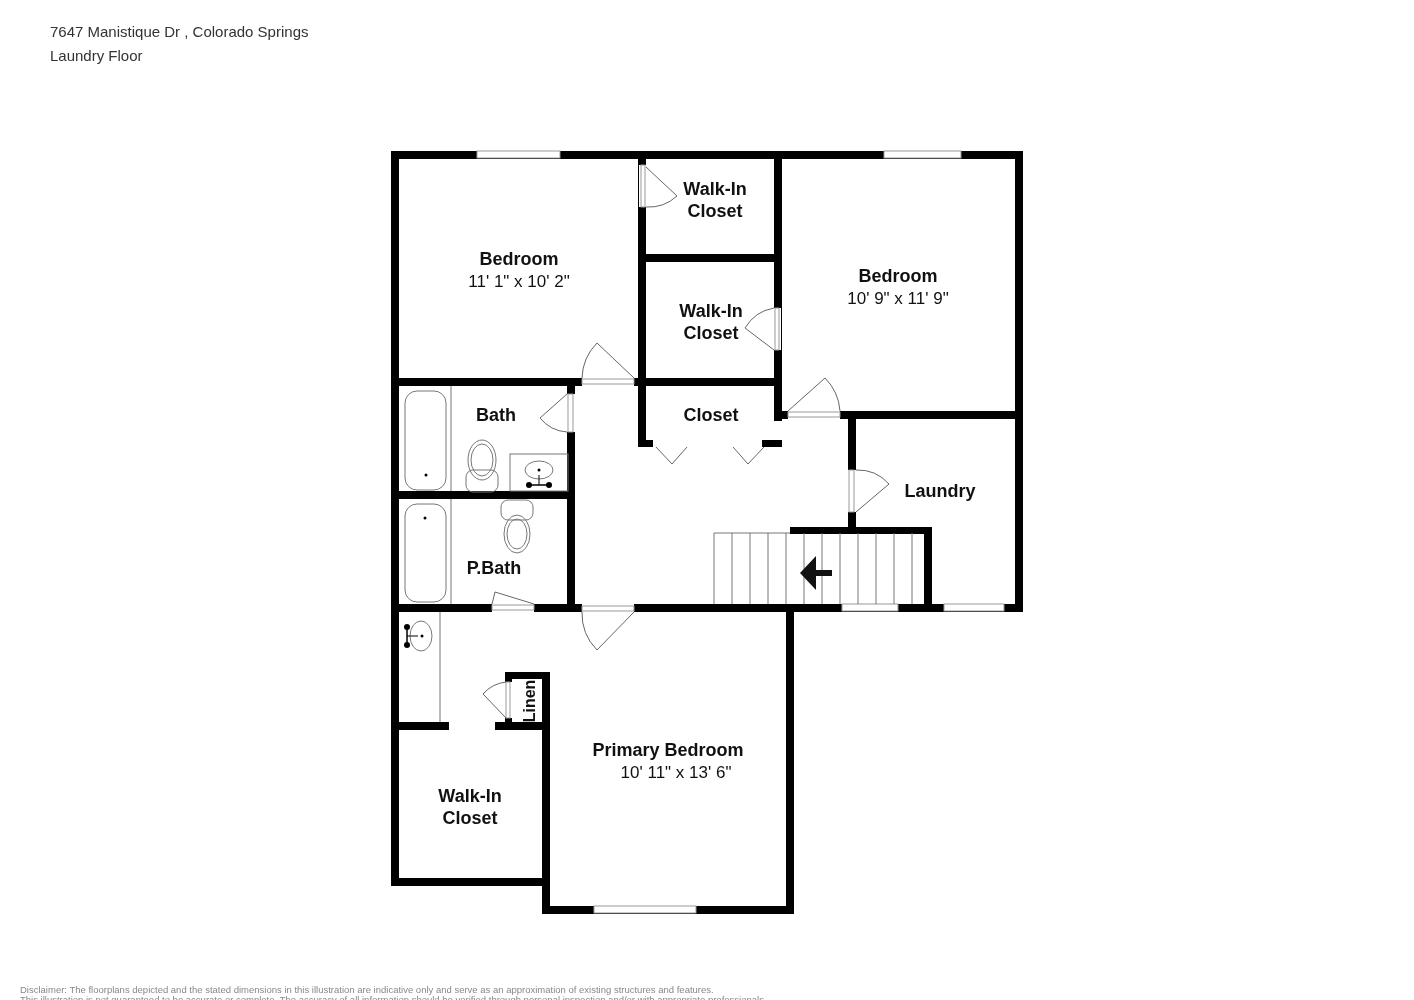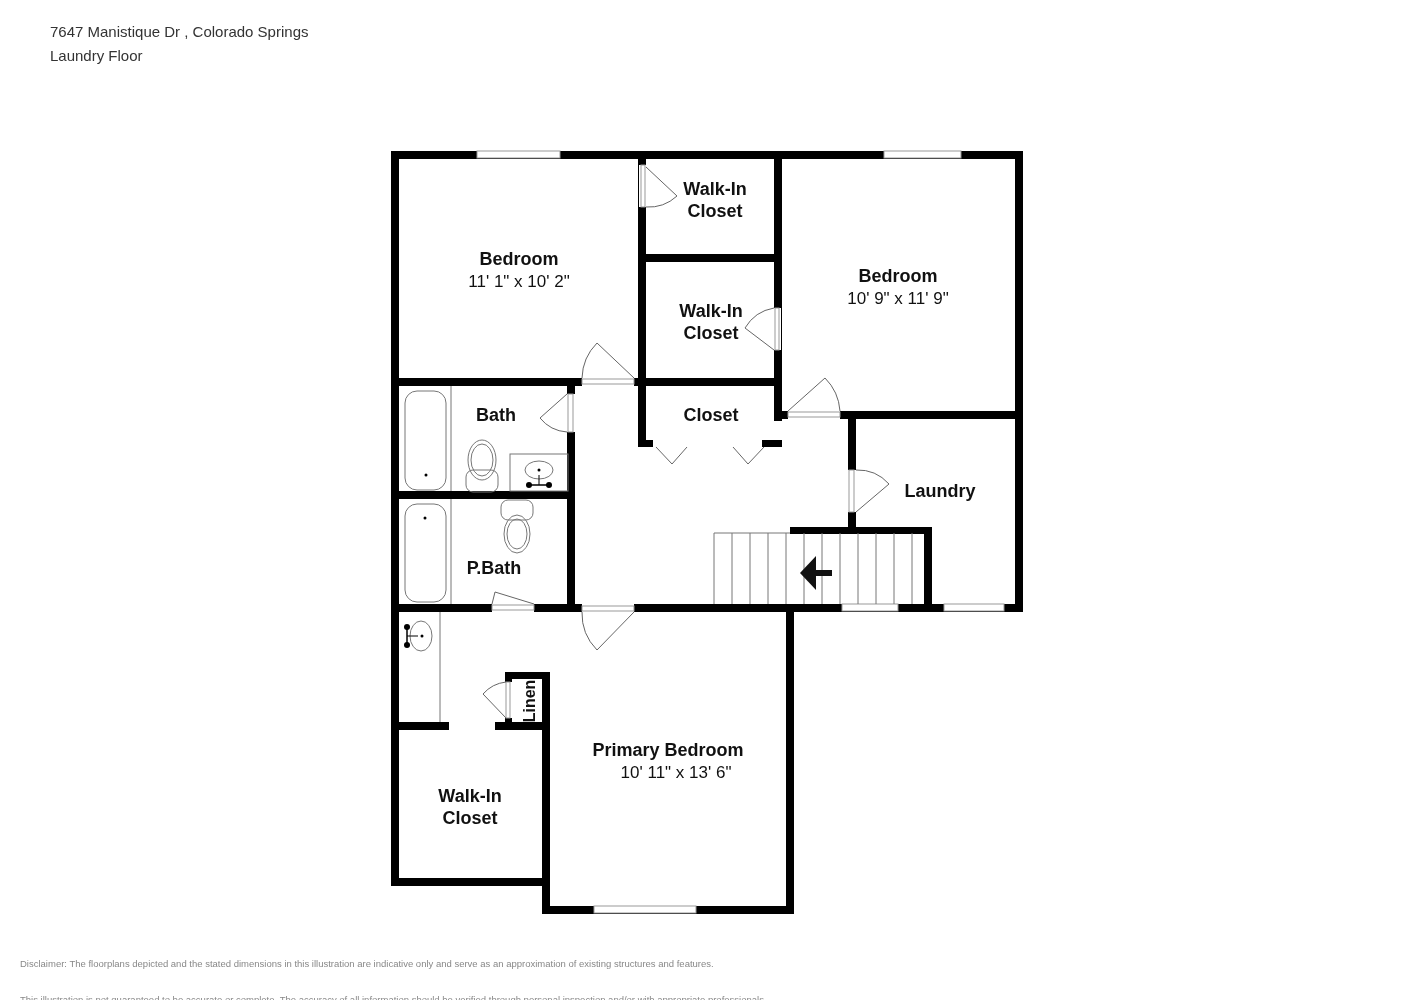--- a/index.html
+++ b/index.html
@@ -1,21 +1,21 @@
 <!DOCTYPE html>
 <html><head>
 <meta charset="utf-8">
 <style>
   html, body { margin:0; padding:0; background:#ffffff; }
   body { width:1414px; height:1000px; position:relative; overflow:hidden; font-family:"Liberation Sans", sans-serif; color:#222; }
   .hdr { position:absolute; left:20px; font-size:15px; color:#333;margin-left:30px; }
   #addr { top:23px; }
   #floor { top:47px; }
   .disc { position:absolute; left:20px; font-size:9.5px; color:#888; white-space:nowrap; }
-  #disc1 { top:958px; }
+  #disc1 { top:984px; }
   #disc2 { top:994px; }
   svg { position:absolute; left:0; top:0; }
   .wall { fill:#000; }
   .win { fill:#fff; stroke:#999; stroke-width:1; }
   .thin { fill:none; stroke:#777; stroke-width:1; }
   .door { fill:none; stroke:#666; stroke-width:1; }
   .rl { font-family:"Liberation Sans", sans-serif; font-weight:bold; font-size:18px; fill:#111; text-anchor:middle; }
   .rd { font-family:"Liberation Sans", sans-serif; font-size:17px; fill:#111; text-anchor:middle; }
 </style>
 </head>

